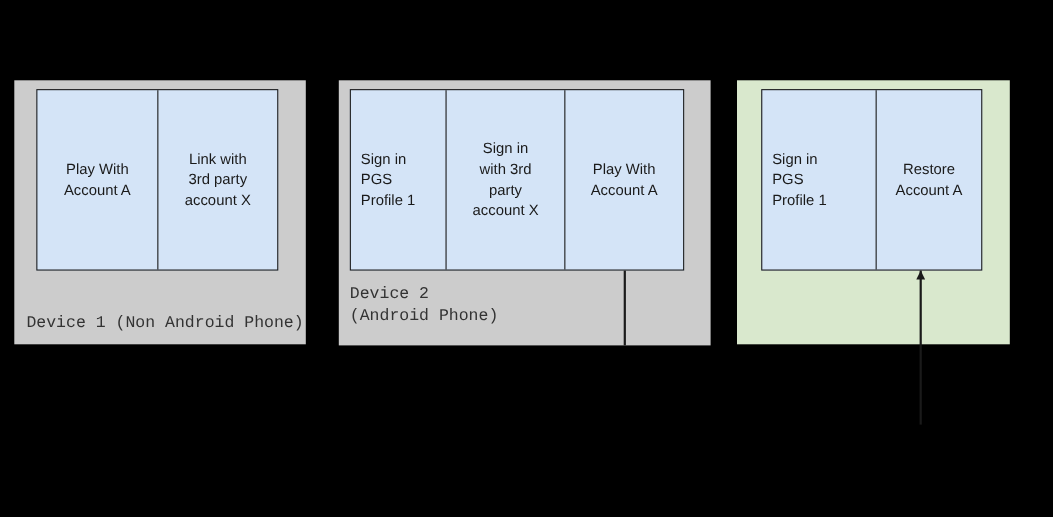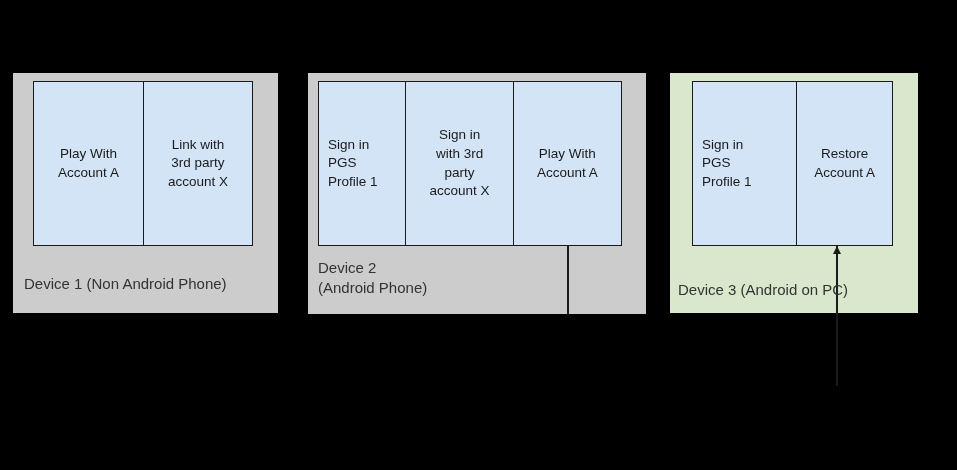--- a/index.html
+++ b/index.html
@@ -70,22 +70,23 @@
   
   #boxrow-3 .cell:nth-child(1) { width: 87px; justify-content: flex-start; text-align: left; padding-left: 9px; }
   #boxrow-3 .cell:nth-child(2) { width: 114px; margin-left: 29px; }
 
   .device-label {
     position: absolute;
     color: #333333;
     font-size: 15px;
     line-height: 1.33;
     white-space: pre-line;
+    font-family: Liberation Mono, monospace;
   }
-  #label-1 { left: 11px; top: 201px; text-align: center; }
+  #label-1 { left: 11px; top: 211px; text-align: center; }
   #label-2 { left: 10px; top: 185px; }
   #label-3 { left: 8px;  top: 207px; }
 
   .connector-line {
     position: absolute;
     background: #1a1a1a;
     width: 1.6px;
   }
   
   #line-d2 { left: 259px; top: 173px; height: 68px; }
@@ -138,16 +139,15 @@
   <div class="device-panel panel-green" id="panel-3">
     <div class="boxrow" id="boxrow-3">
       <div class="cell">Sign in
 PGS
 Profile 1</div>
       <div class="cell">Restore
 Account A</div>
     </div>
     <div class="connector-line" id="line-d3"></div>
     <div class="arrowhead" id="arrow-d3"></div>
-    <div class="device-label" id="label-3">Device 3 (Android on PC)</div>
   </div>
 
 </div>
 
 </body></html>

